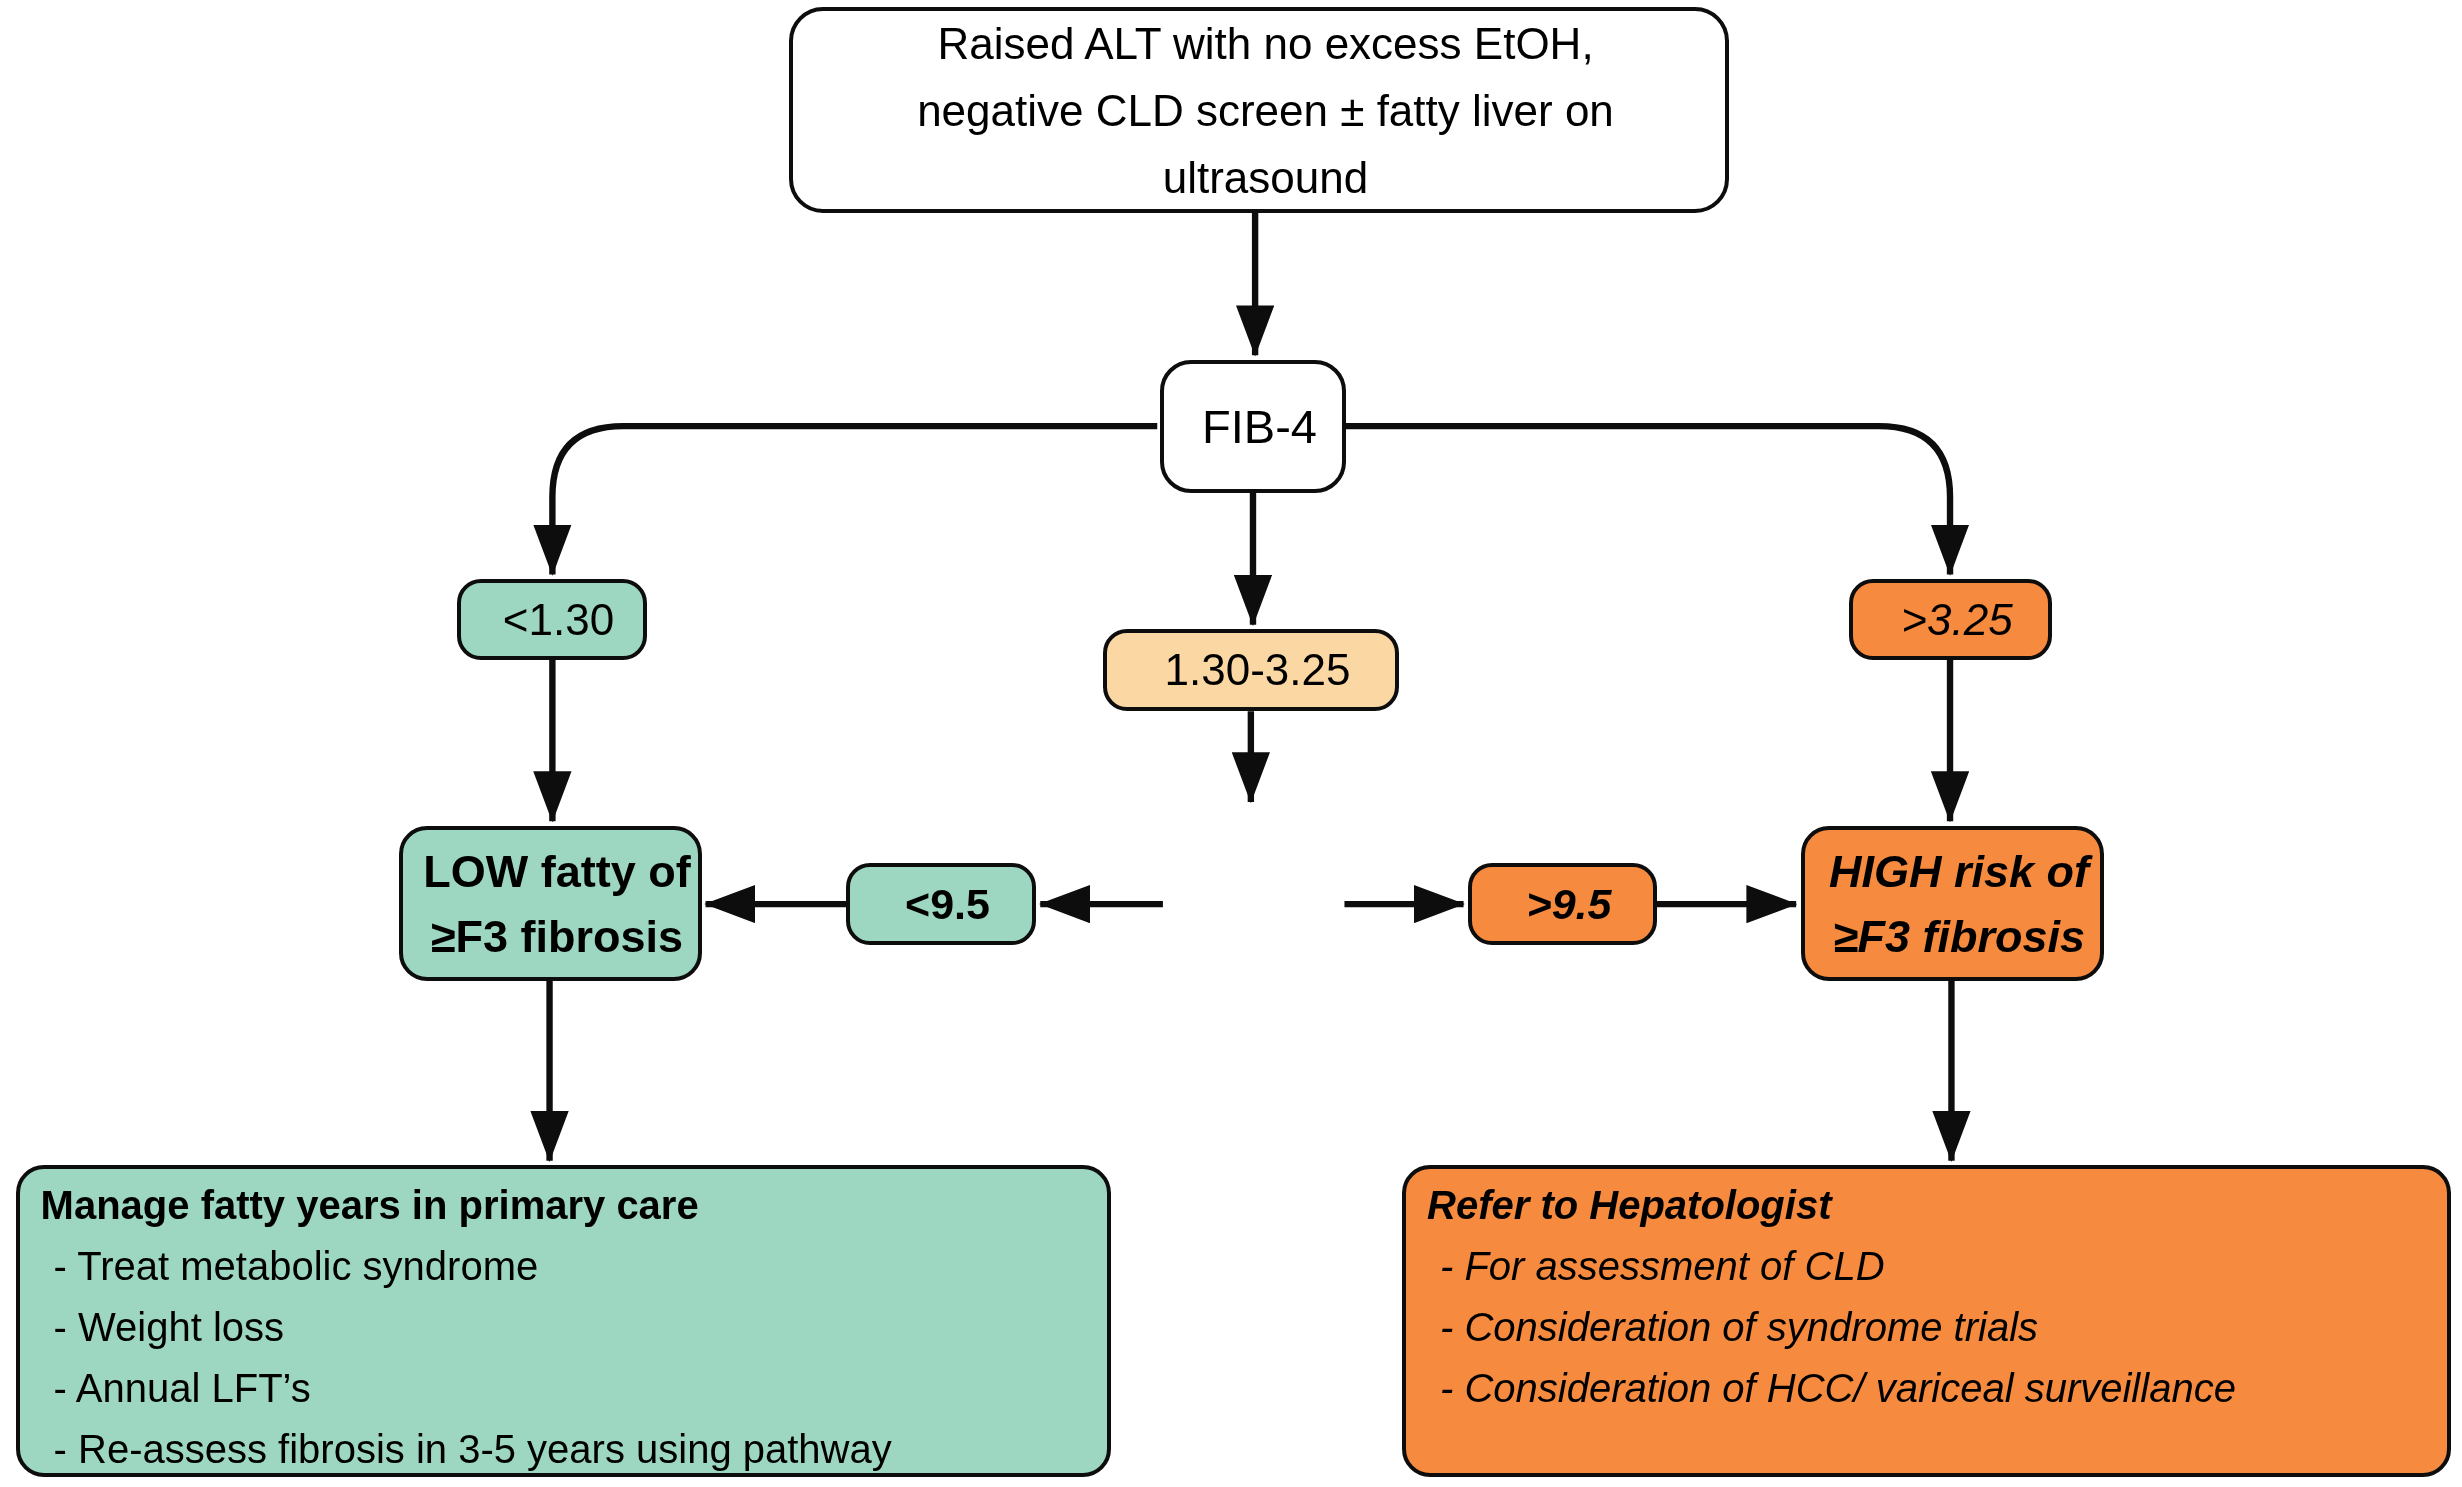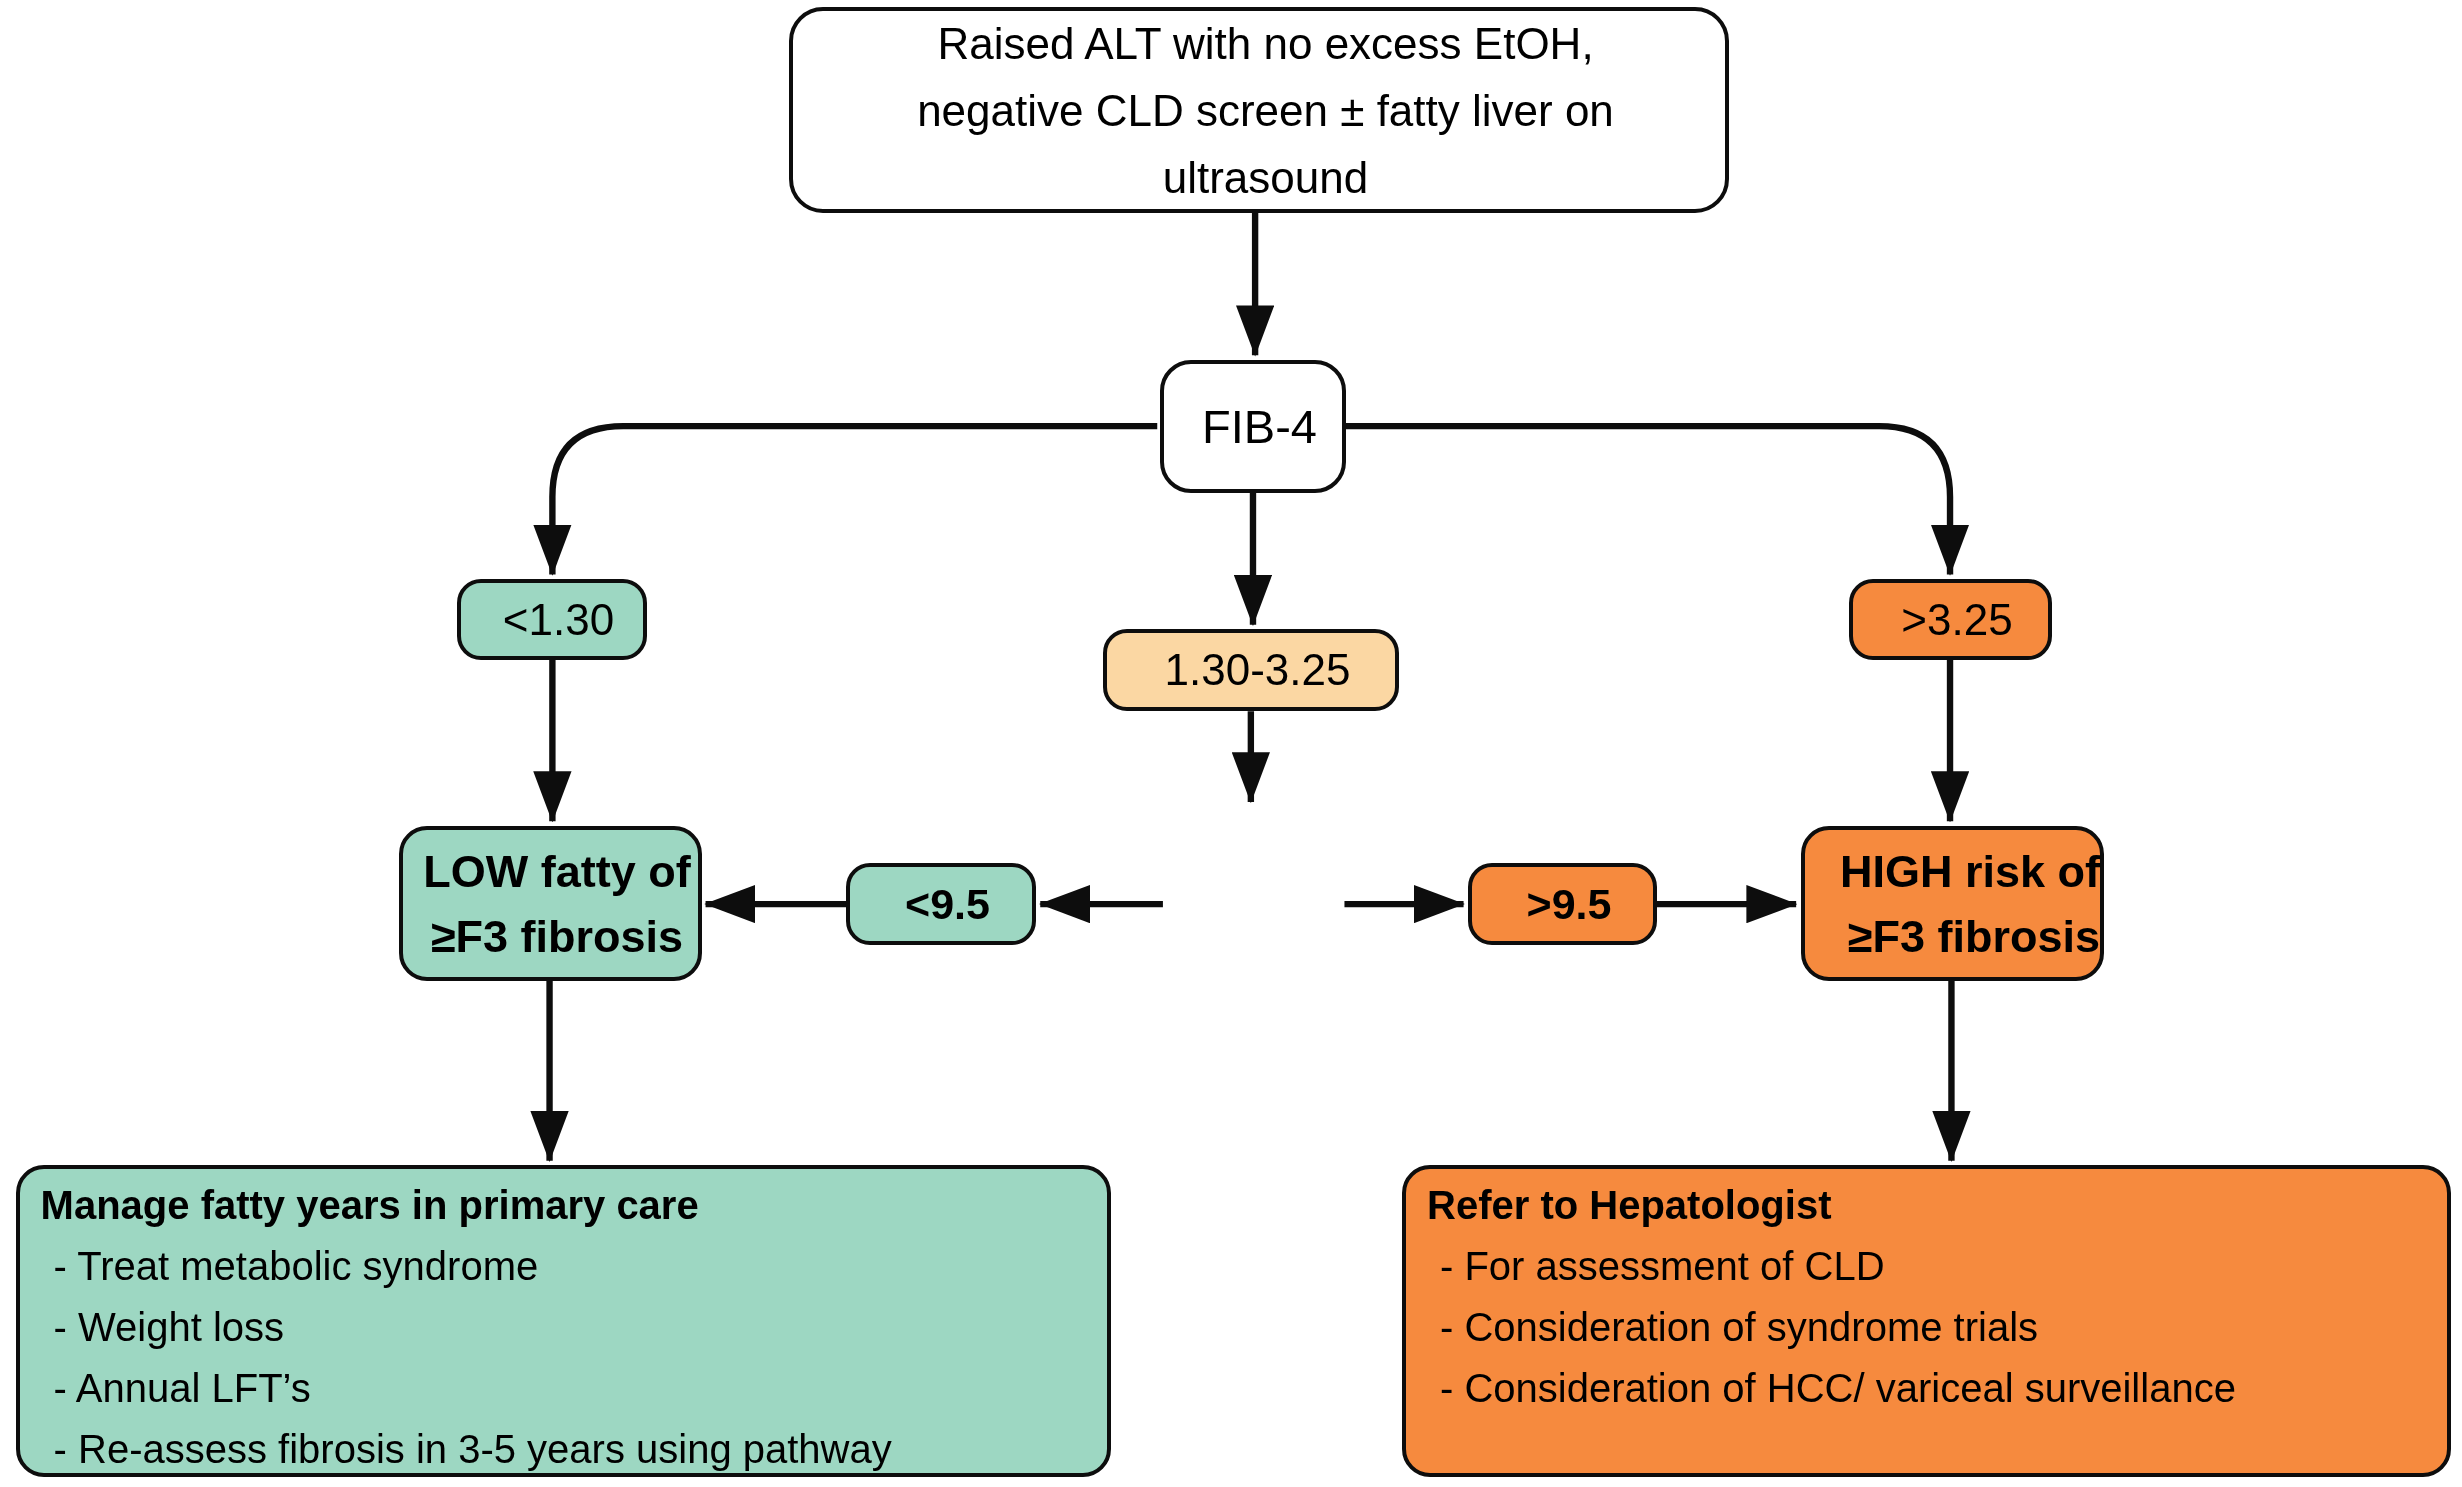--- a/index.html
+++ b/index.html
@@ -12,34 +12,34 @@
   .connectors { position:absolute; left:0; top:0; }
   .node {
     position:absolute; box-sizing:border-box;
     border:4.3px solid #0d0d0d;
     display:flex; flex-direction:column; align-items:center; justify-content:center;
     text-align:center; white-space:nowrap;padding-left:13px;
   }
   .c-white  { background:#ffffff; }
   .c-teal   { background: var(--teal,  #9DD7C2); }
   .c-peach  { background: var(--peach, #FBD7A3); }
-  .c-orange { background: var(--orange,#F68A3E); }
+  .c-orange { background: var(--orange,#F68A3E); font-style: italic; }
 
   #n-start { left:789px; top:7px; width:940px; height:206px; border-radius:34px; font-size:44px; }
   #n-start .tline { line-height:67px; }
 
   #n-fib4  { left:1160px; top:360px;  width:186px; height:133px; border-radius:31px; font-size:47px; }
 
   .pill    { border-radius:24px; font-size:44px; }
   #n-lt130 { left:457px;  top:579px; width:190px; height:81px; }
   #n-mid   { left:1103px; top:629px; width:296px; height:82px; }
   #n-gt325 { left:1849px; top:579px; width:203px; height:81px; }
 
   #n-low   { left:399px;  top:826px; width:303px; height:155px; border-radius:28px; font-size:45px; font-weight:bold; }
-  #n-high  { left:1801px; top:826px; width:303px; height:155px; border-radius:28px; font-size:45px; font-weight:bold;align-items:flex-end; }
+  #n-high  { left:1801px; top:826px; width:303px; height:155px; border-radius:28px; font-size:45px; font-weight:bold; }
   #n-low .tline, #n-high .tline { line-height:65px; }
 
   #n-elf   { left:1162px; top:806px; width:184px; height:194px; border-radius:31px; font-size:47px; font-weight:bold; }
   #n-lt95  { left:846px; top:863px; width:190px; height:82px; font-size:43px; font-weight:bold; }
   #n-gt95  { left:1468px; top:863px; width:189px; height:82px; font-size:43px; font-weight:bold; }
 
   .bigbox {
     position:absolute; box-sizing:border-box;
     border:4.3px solid #0d0d0d; border-radius:28px;
     font-size:40px; line-height:61px;

